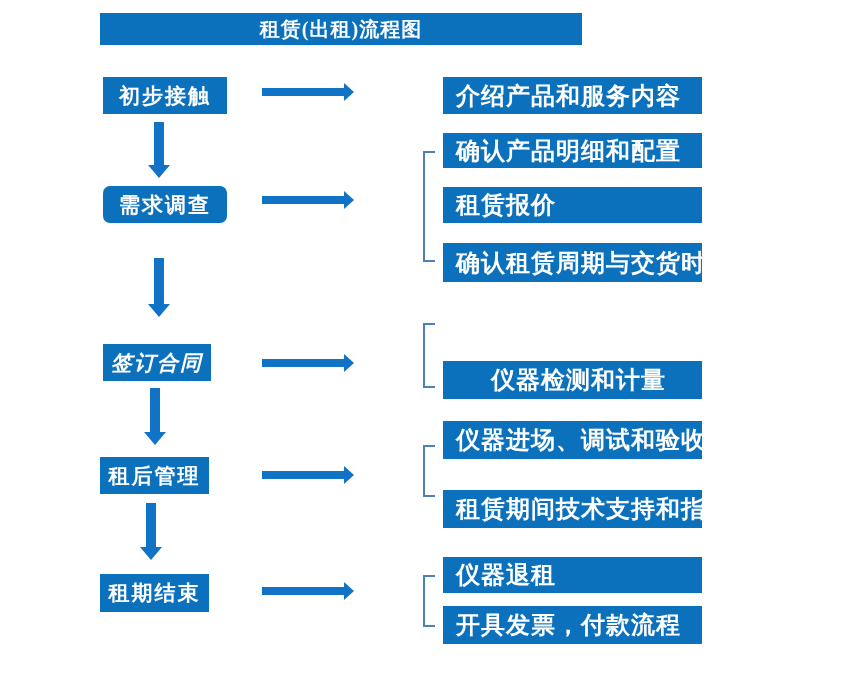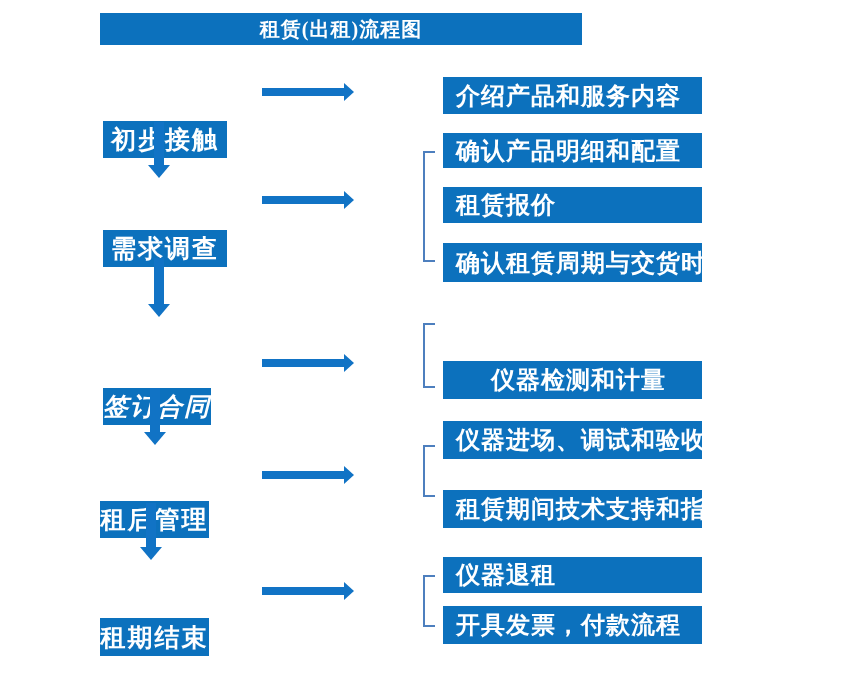--- a/index.html
+++ b/index.html
@@ -28,34 +28,33 @@
     white-space: nowrap;
   }
   .title-bar {
     left: 100px; top: 13px; width: 482px; height: 32px;
     justify-content: center;
     font-size: 20px;
     letter-spacing: 1px;
   }
   .step-box {
     justify-content: center;
-    font-size: 25px;
+    font-size: 21px;
     letter-spacing: 2px;
-    margin-top: 44px;
   }
   .detail-box {
     left: 443px; width: 259px;
     justify-content: flex-start;
     padding-left: 13px;
     font-size: 24px;
     letter-spacing: 1px;
   }
   
   .s1 { left: 103px; top: 77px;  width: 124px; height: 37px; }
-  .s2 { left: 103px; top: 186px; width: 124px; height: 37px; }
+  .s2 { left: 103px; top: 186px; width: 124px; height: 37px; border-radius: 7px; }
   .s3 { left: 103px; top: 344px; width: 108px; height: 37px; font-style: italic; }
   .s4 { left: 100px; top: 457px; width: 109px; height: 37px; }
   .s5 { left: 100px; top: 574px; width: 109px; height: 38px; }
   
   .d1  { top: 77px;  height: 37px; }
   .d2  { top: 133px; height: 35px; }
   .d3  { top: 187px; height: 36px; }
   .d4  { top: 243px; height: 39px; }
   .d5  { top: 312px; height: 37px; }
   .d6  { top: 361px; height: 38px; padding-left: 48px; }

